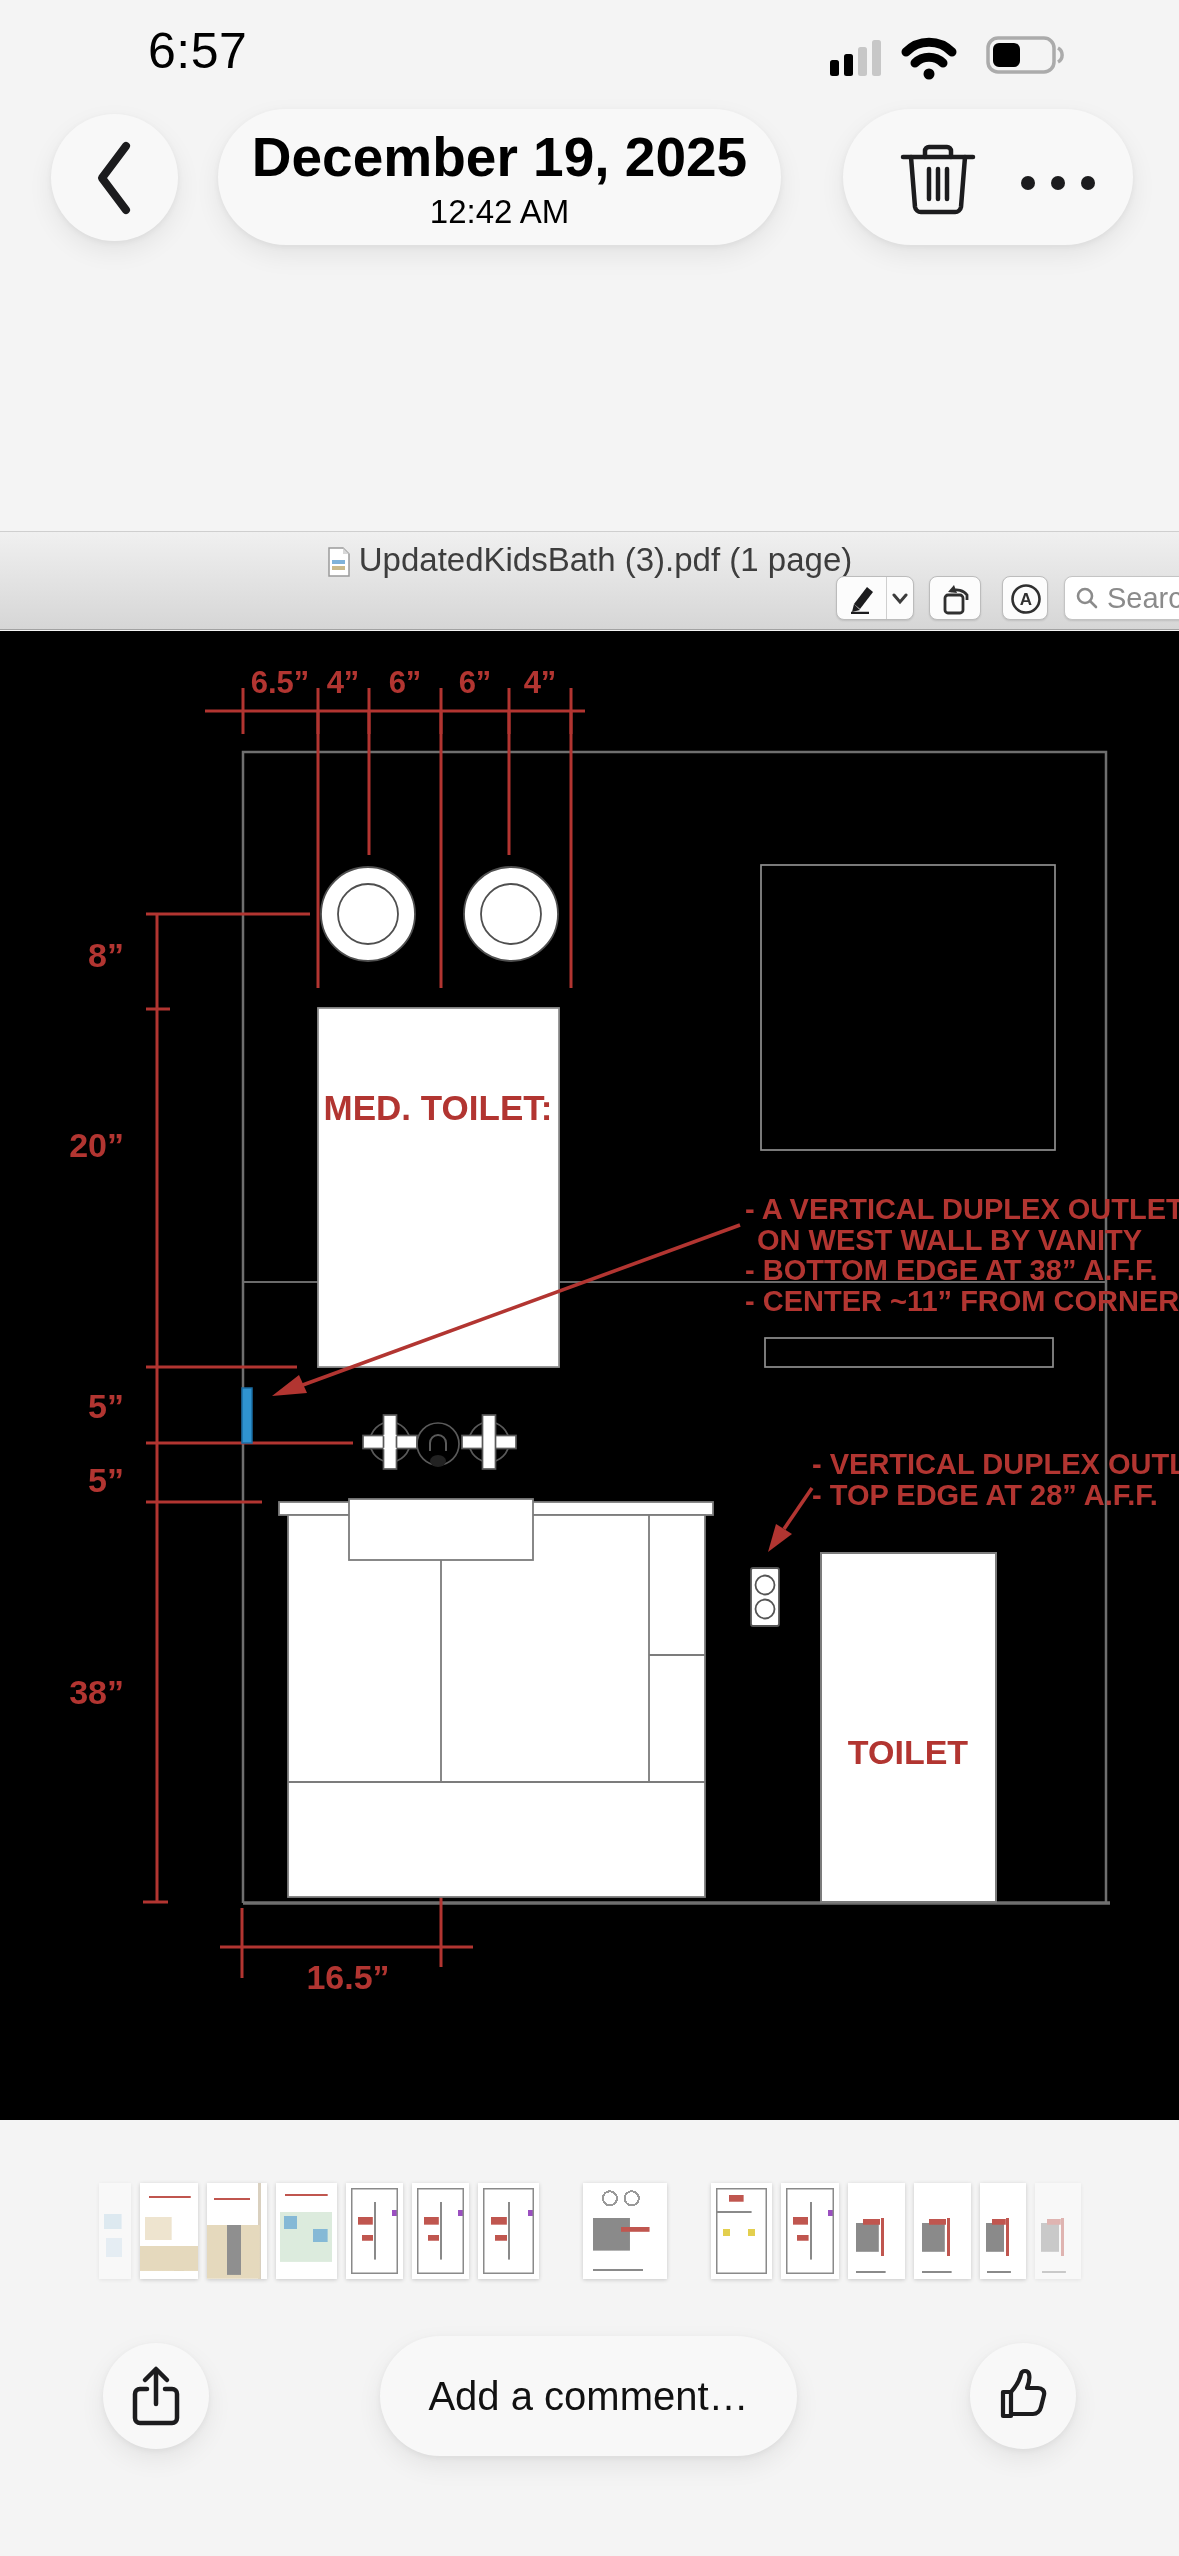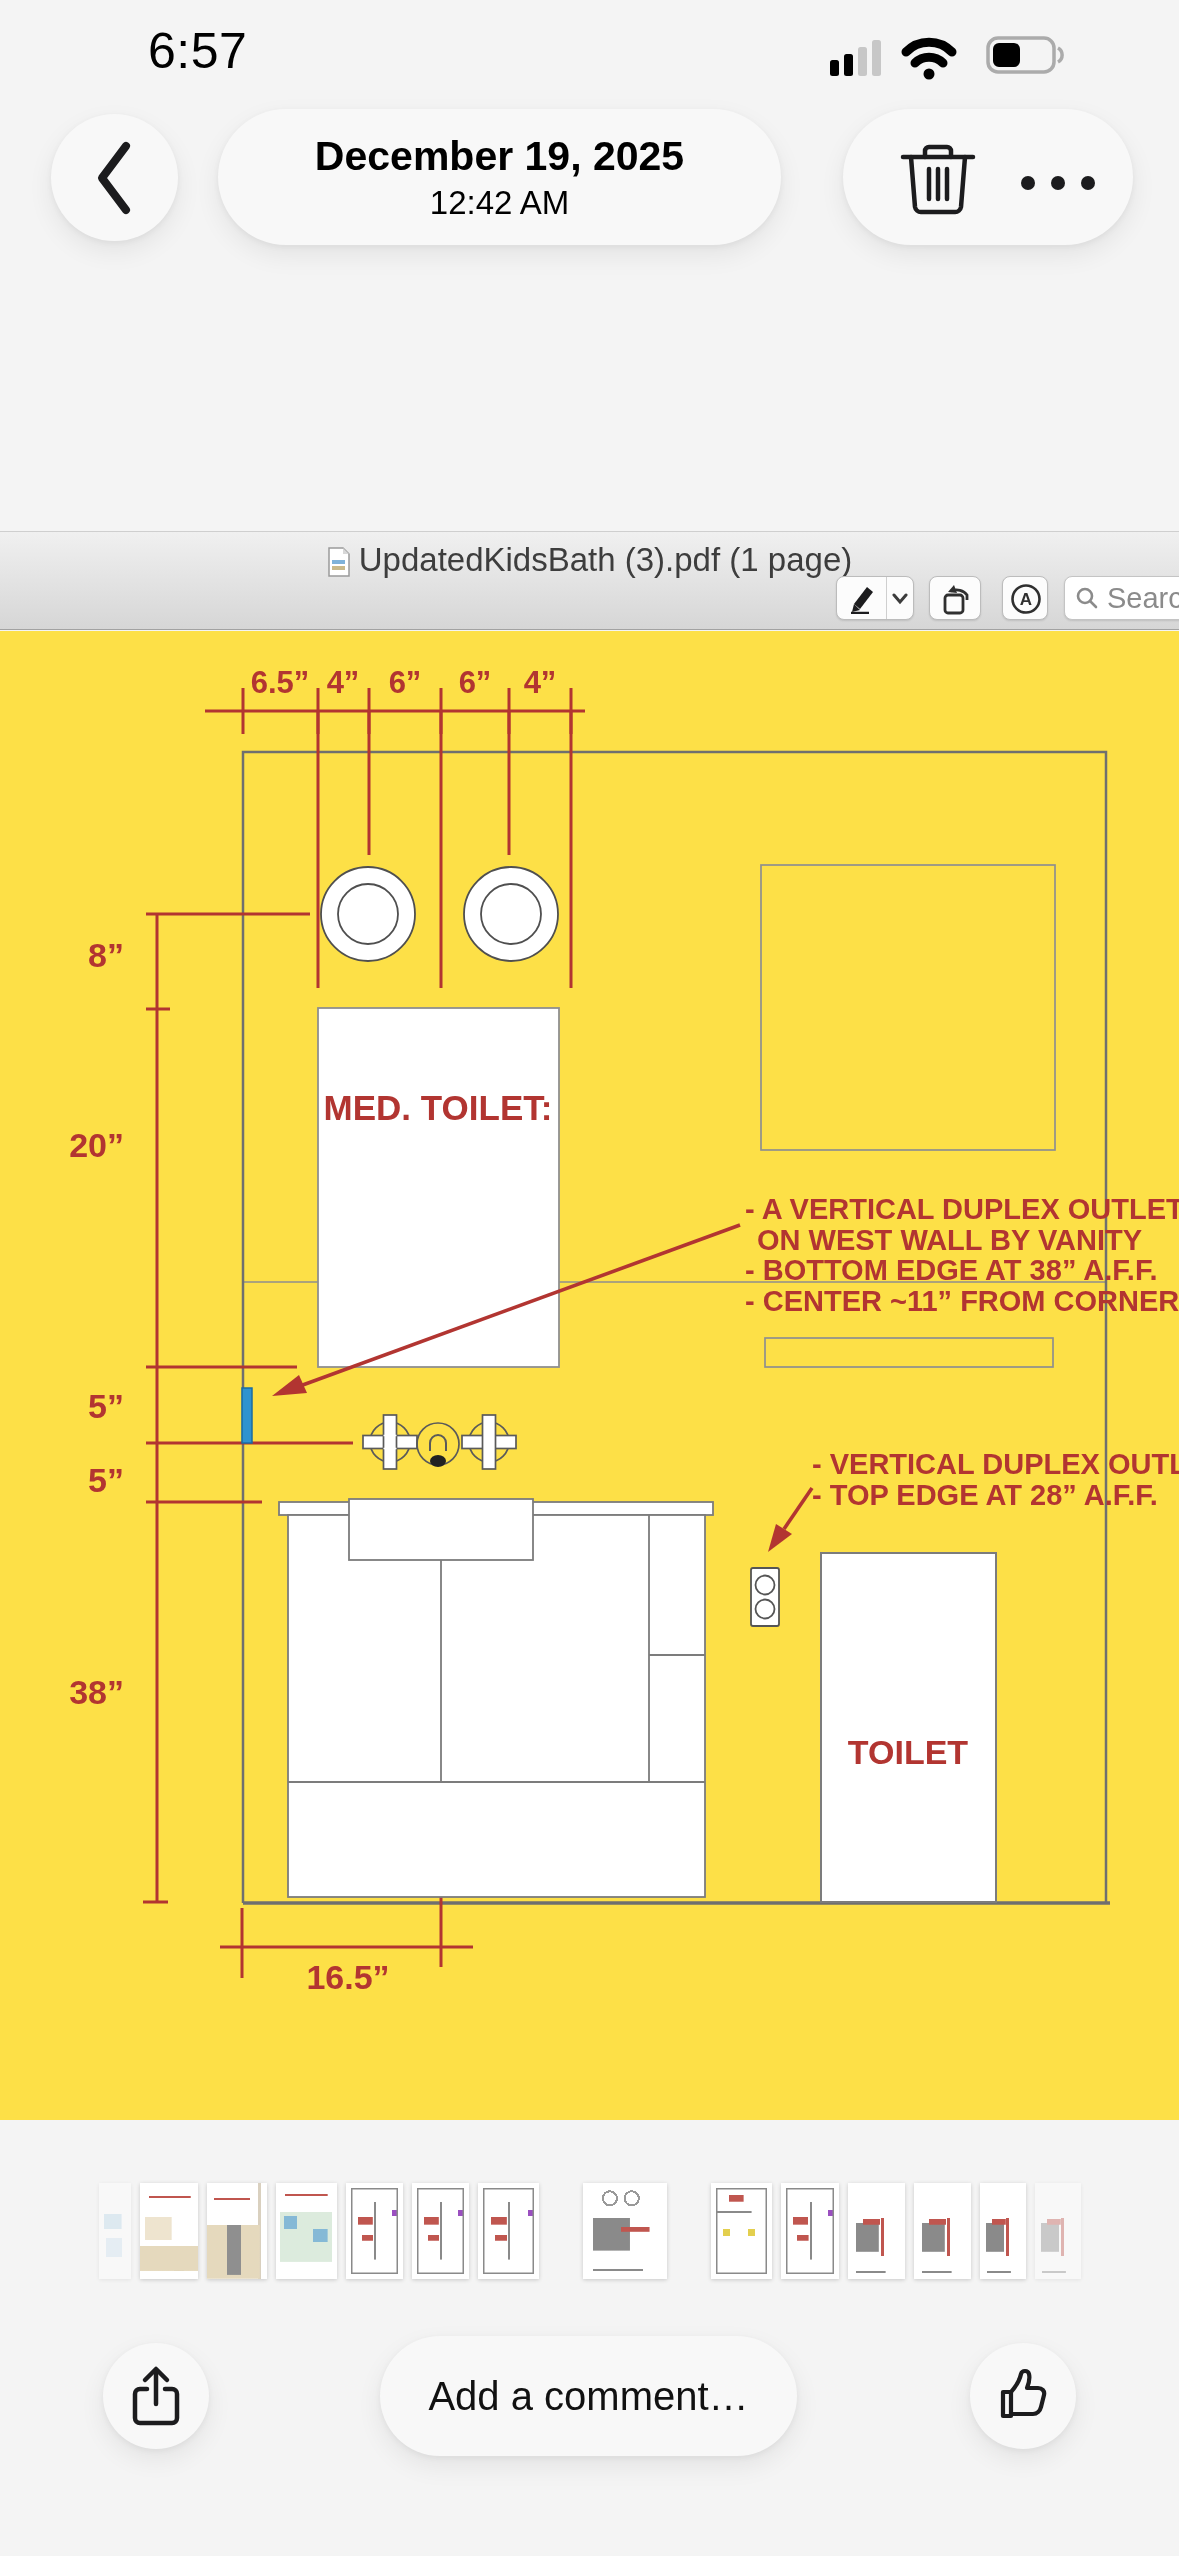--- a/index.html
+++ b/index.html
@@ -15,42 +15,42 @@
 
   
   .circle-btn,.pill{
     position:absolute;background:#f8f8f8;
     box-shadow:0 10px 26px rgba(0,0,0,.07),0 2px 6px rgba(0,0,0,.05);
   }
   .circle-btn{border-radius:50%;}
   .pill{border-radius:68px;}
   #back-btn{left:51px;top:114px;width:127px;height:127px;}
   #date-pill{left:218px;top:109px;width:563px;height:136px;text-align:center;}
-  #date-pill .t1{margin-top:24px;font-size:41px;font-weight:700;color:#000;}
+  #date-pill .t1{margin-top:16px;font-size:55px;font-weight:700;color:#000;}
   #date-pill .t2{margin-top:4px;font-size:33px;font-weight:400;color:#000000;}
   #more-pill{left:843px;top:109px;width:290px;height:136px;}
 
   
   #pdfbar{left:0;top:531px;width:1179px;height:99px;
     background:linear-gradient(#f0f0f0,#d6d6d6);
     border-top:1px solid #cfcfcf;border-bottom:1px solid #a2a2a2;box-sizing:border-box;}
   #pdftitle{left:0;top:541px;width:1179px;text-align:center;font-size:33px;color:#3d3d3d;}
   #pdftitle svg{vertical-align:-6px;margin-right:8px;}
   .tbtn{position:absolute;top:576px;height:44px;background:#fcfcfc;border:1px solid #bcbcbc;
     border-radius:8px;box-shadow:0 1px 2px rgba(0,0,0,.12);box-sizing:border-box;}
   #btn-markup{left:836px;width:78px;}
   #btn-markup .sep{position:absolute;left:49px;top:0;width:1px;height:42px;background:#cfcfcf;}
   #btn-rotate{left:929px;width:52px;}
   #btn-reader{left:1002px;width:46px;}
   #searchfield{left:1064px;width:150px;background:#fff;border:1px solid #c4c4c4;
     display:flex;align-items:center;padding-left:10px;}
   #searchfield span{font-size:29px;color:#8b8b8b;margin-left:8px;}
 
   
-  #page{left:0;top:631px;width:1179px;height:1489px;background:#fde047;}
+  #page{left:0;top:631px;width:1179px;height:1489px;background:#000000;}
   #plan{position:absolute;left:0;top:0;}
   .red{position:absolute;color:#b23531;font-weight:600;white-space:nowrap;}
   .dimtop{top:34px;font-size:31px;transform:translateX(-50%);}
   .dimleft{left:30px;width:94px;text-align:right;font-size:34px;}
   .ctr{transform:translateX(-50%);}
   .note{font-size:29px;line-height:30.5px;}
 
   
   #thumbs{left:0;top:2183px;width:1179px;height:98px;display:flex;justify-content:center;}
   .th{height:96px;background:#fff;box-shadow:0 1px 4px rgba(0,0,0,.18);margin-left:9px;flex:none;

